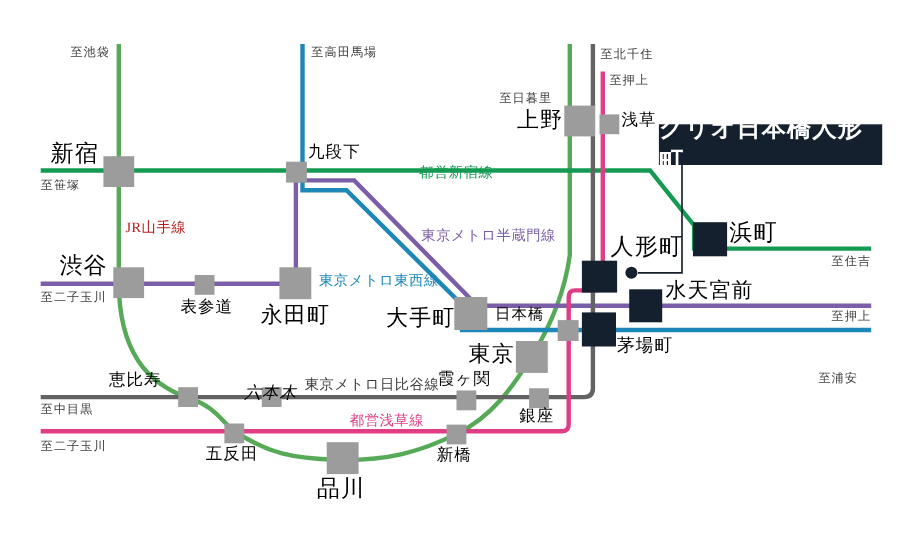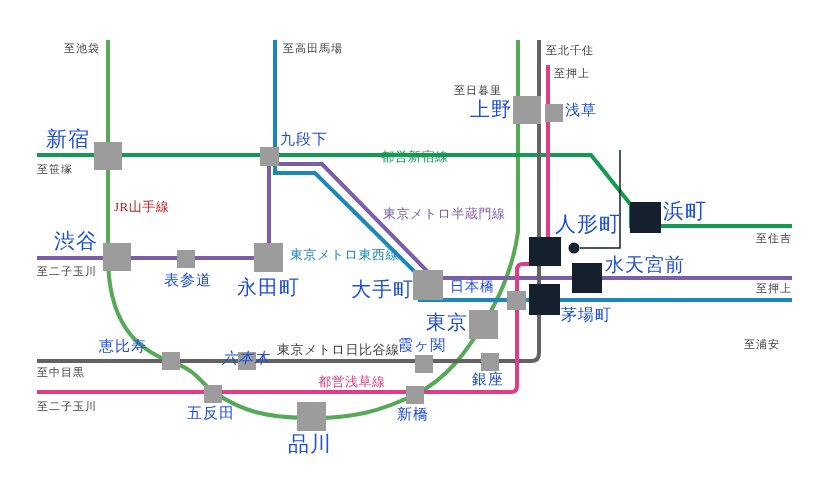--- a/index.html
+++ b/index.html
@@ -2,21 +2,21 @@
 <html><head>
 <meta charset="utf-8">
 <style>
   html,body{margin:0;padding:0;background:#fff;}
   #stage{position:relative;width:837px;height:504px;background:#ffffff;overflow:hidden;
          font-family:"Liberation Serif","DejaVu Serif",serif;}
   #lineart{position:absolute;left:0;top:0;width:837px;height:504px;}
   .sq{position:absolute;}
   .sq.gray{background:#9c9c9c;}
   .sq.navy{background:#15202e;}
-  .lbl{position:absolute;white-space:nowrap;color:#1d4ed8;line-height:1;}
+  .lbl{position:absolute;white-space:nowrap;color:#000000;line-height:1;}
   .st.major{font-size:21px;letter-spacing:1px;}
   .st.minor{font-size:15px;letter-spacing:1px;}
   .dir{position:absolute;white-space:nowrap;font-size:11px;letter-spacing:1px;color:#3d3d3d;line-height:1;}
   .ln{position:absolute;white-space:nowrap;font-size:13px;letter-spacing:0.5px;line-height:1;}
   .ln.c-yamanote{color:#b91c1c;}
   .ln.c-shinjuku{color:#149a52;margin-top:12px;}
   .ln.c-hanzomon{color:#7a5ea7;}
   .ln.c-tozai{color:#1d87b8;}
   .ln.c-hibiya{color:#3d3d3d;}
   .ln.c-asakusa{color:#df3d86;}
@@ -104,14 +104,15 @@
   <div class="dir" style="left:546px;top:45px;">至北千住</div>
   <div class="dir" style="left:554px;top:68px;">至押上</div>
   <div class="dir" style="left:37px;top:164px;">至笹塚</div>
   <div class="dir" style="left:37px;top:266px;">至二子玉川</div>
   <div class="dir" style="left:37px;top:367px;">至中目黒</div>
   <div class="dir" style="left:37px;top:401px;">至二子玉川</div>
   <div class="dir" style="left:756px;top:233px;">至住吉</div>
   <div class="dir" style="left:756px;top:283px;">至押上</div>
   <div class="dir" style="left:744px;top:306px;margin-top:33px;">至浦安</div>
 
+  <div class="callout">クリオ日本橋人形町</div>
 
 </div>
 
 </body></html>

